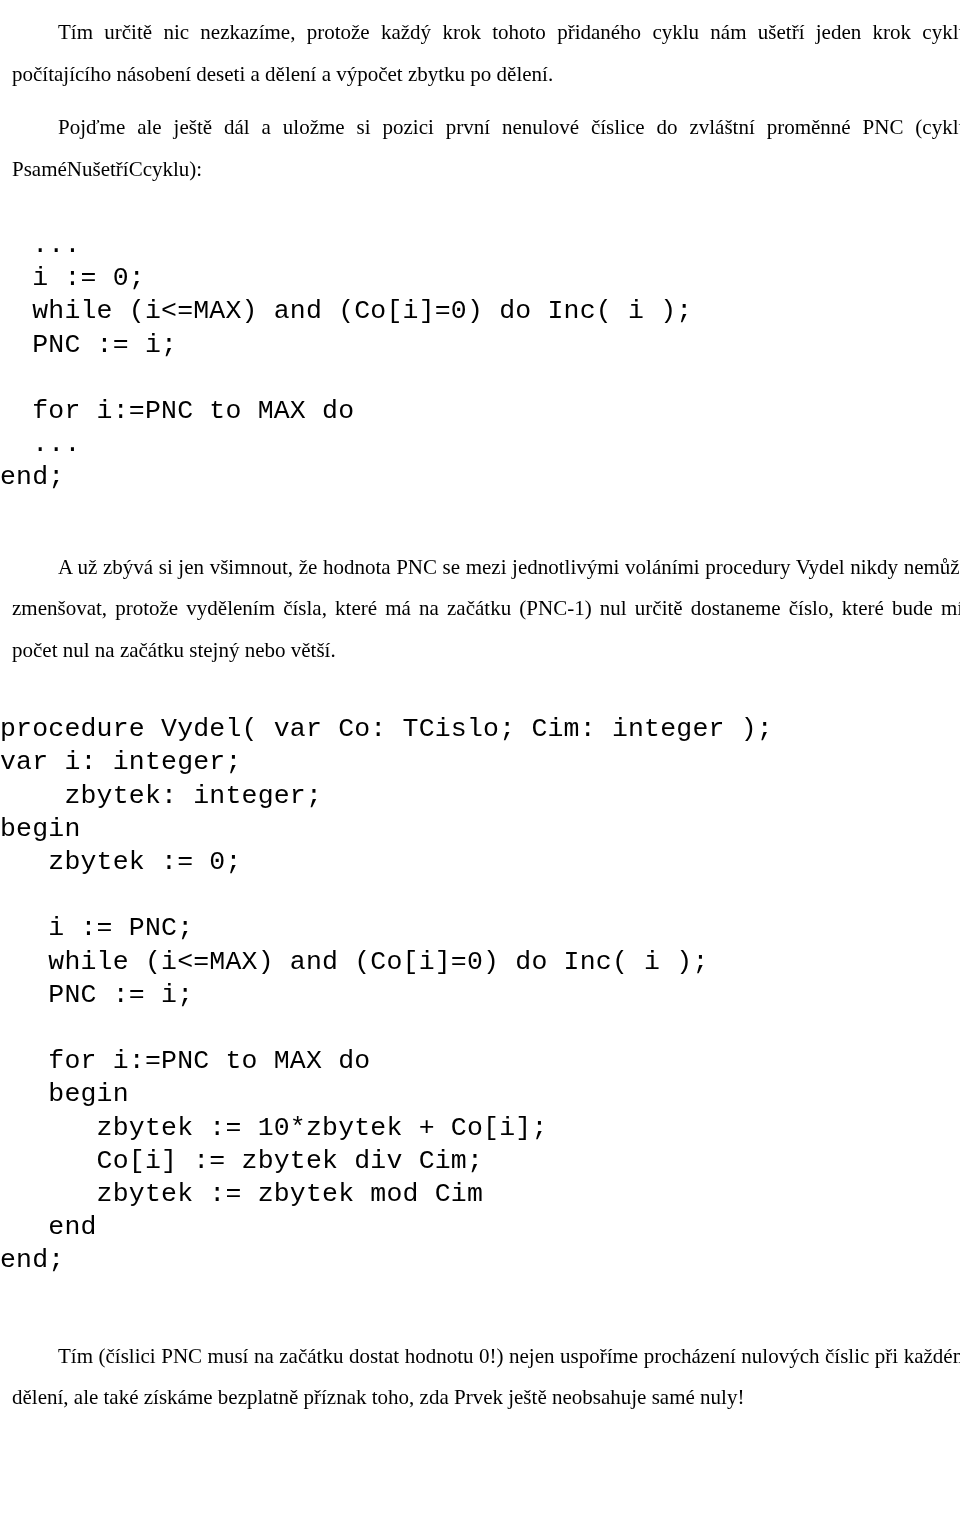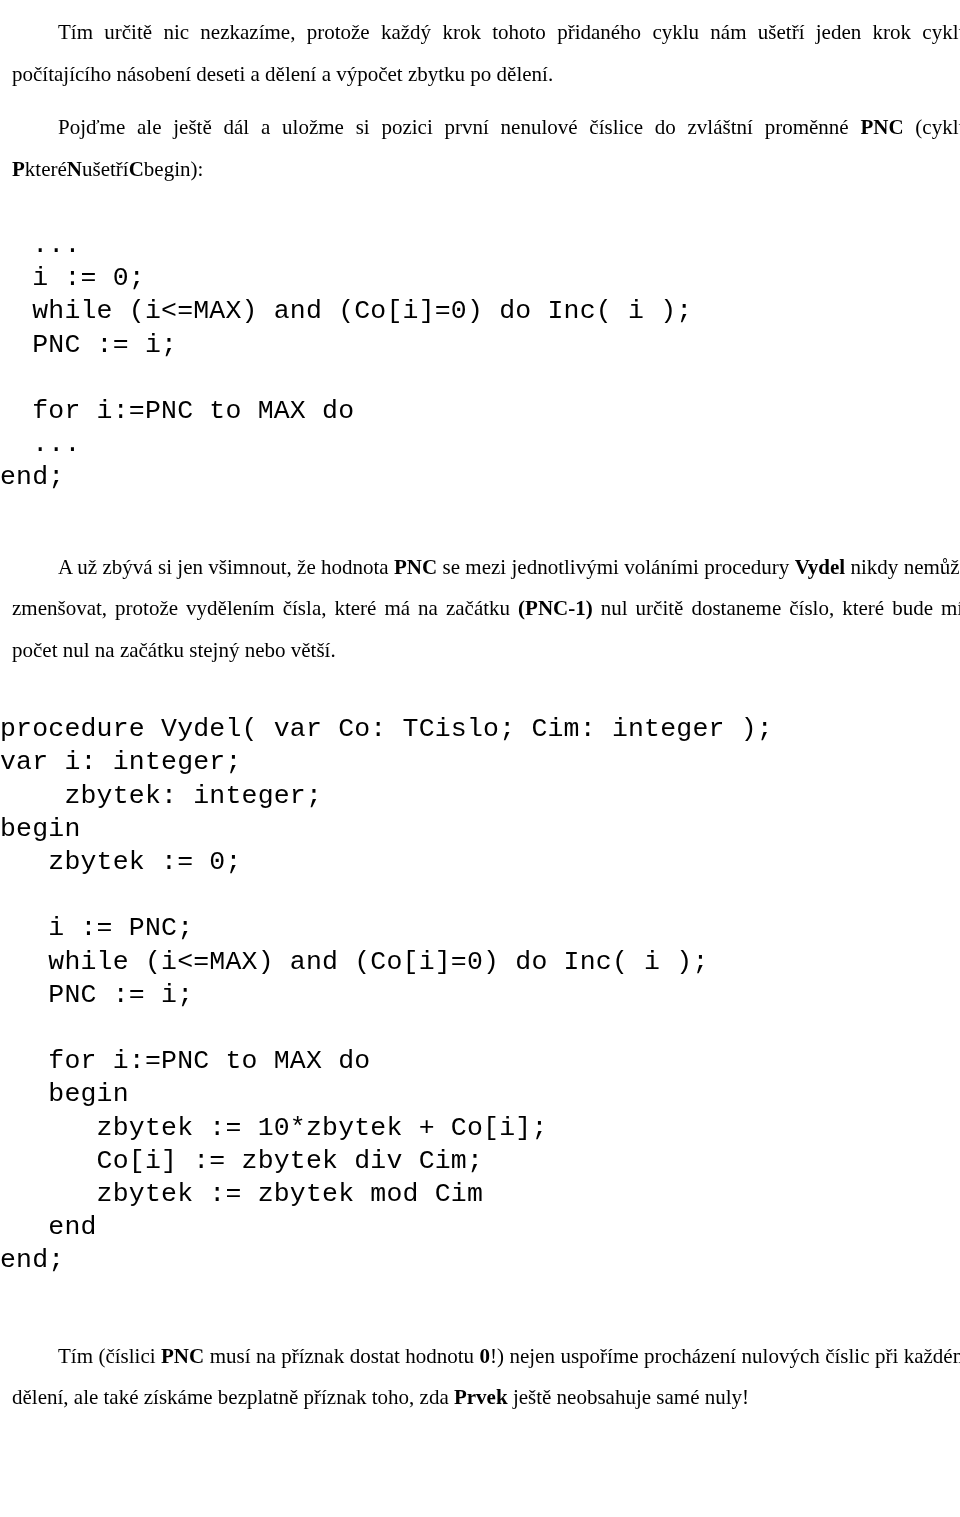--- a/index.html
+++ b/index.html
@@ -33,21 +33,21 @@
     text-justify: inter-word;
     margin: 12px;
     width: 957px;
     hyphens: none;
     -webkit-hyphens: none;
   }
   .para.indent {
     text-indent: 46px;
   }
   .para b, .bold {
-    font-weight: bold;
+    font-weight: normal;
   }
 
   
   .code {
     font-family: "Liberation Mono", "DejaVu Sans Mono", monospace;
     font-size: 26.5px;
     line-height: 33.2px;
     white-space: pre;
     margin: 0;
     letter-spacing: 0.2px;
@@ -59,21 +59,21 @@
   .sp-e { height: 40px; }
   .sp-f { height: 46px; }
 </style>
 </head>
 <body>
 
 <div class="page">
 
   <p class="para indent"><span>Tím určitě nic nezkazíme, protože každý krok tohoto přidaného cyklu nám ušetří jeden krok cyklu počítajícího násobení deseti a dělení a výpočet zbytku po dělení.</span></p>
 
-  <p class="para indent"><span>Pojďme ale ještě dál a uložme si pozici první nenulové číslice do zvláštní proměnné </span><span class="bold">PNC</span><span> (cyklu </span><span class="bold">P</span><span>které</span><span class="bold">N</span><span>ušetří</span><span class="bold">C</span><span>begin):</span></p>
+  <p class="para indent"><span>Pojďme ale ještě dál a uložme si pozici první nenulové číslice do zvláštní proměnné </span><span class="bold">PNC</span><span> (cyklu </span><span class="bold">P</span><span>samé</span><span class="bold">N</span><span>ušetří</span><span class="bold">C</span><span>cyklu):</span></p>
 
   <div class="sp-a"></div>
 
   <pre class="code">  ...
   i := 0;
   while (i&lt;=MAX) and (Co[i]=0) do Inc( i );
   PNC := i;
 
   for i:=PNC to MAX do
   ...
@@ -99,15 +99,15 @@
    for i:=PNC to MAX do
    begin
       zbytek := 10*zbytek + Co[i];
       Co[i] := zbytek div Cim;
       zbytek := zbytek mod Cim
    end
 end;</pre>
 
   <div class="sp-f"></div>
 
-  <p class="para indent"><span>Tím (číslici </span><span class="bold">PNC</span><span> musí na příznak dostat hodnotu </span><span class="bold">0</span><span>!) nejen uspoříme procházení nulových číslic při každém dělení, ale také získáme bezplatně příznak toho, zda </span><span class="bold">Prvek</span><span> ještě neobsahuje samé nuly!</span></p>
+  <p class="para indent"><span>Tím (číslici </span><span class="bold">PNC</span><span> musí na začátku dostat hodnotu </span><span class="bold">0</span><span>!) nejen uspoříme procházení nulových číslic při každém dělení, ale také získáme bezplatně příznak toho, zda </span><span class="bold">Prvek</span><span> ještě neobsahuje samé nuly!</span></p>
 
 </div>
 
 </body></html>

